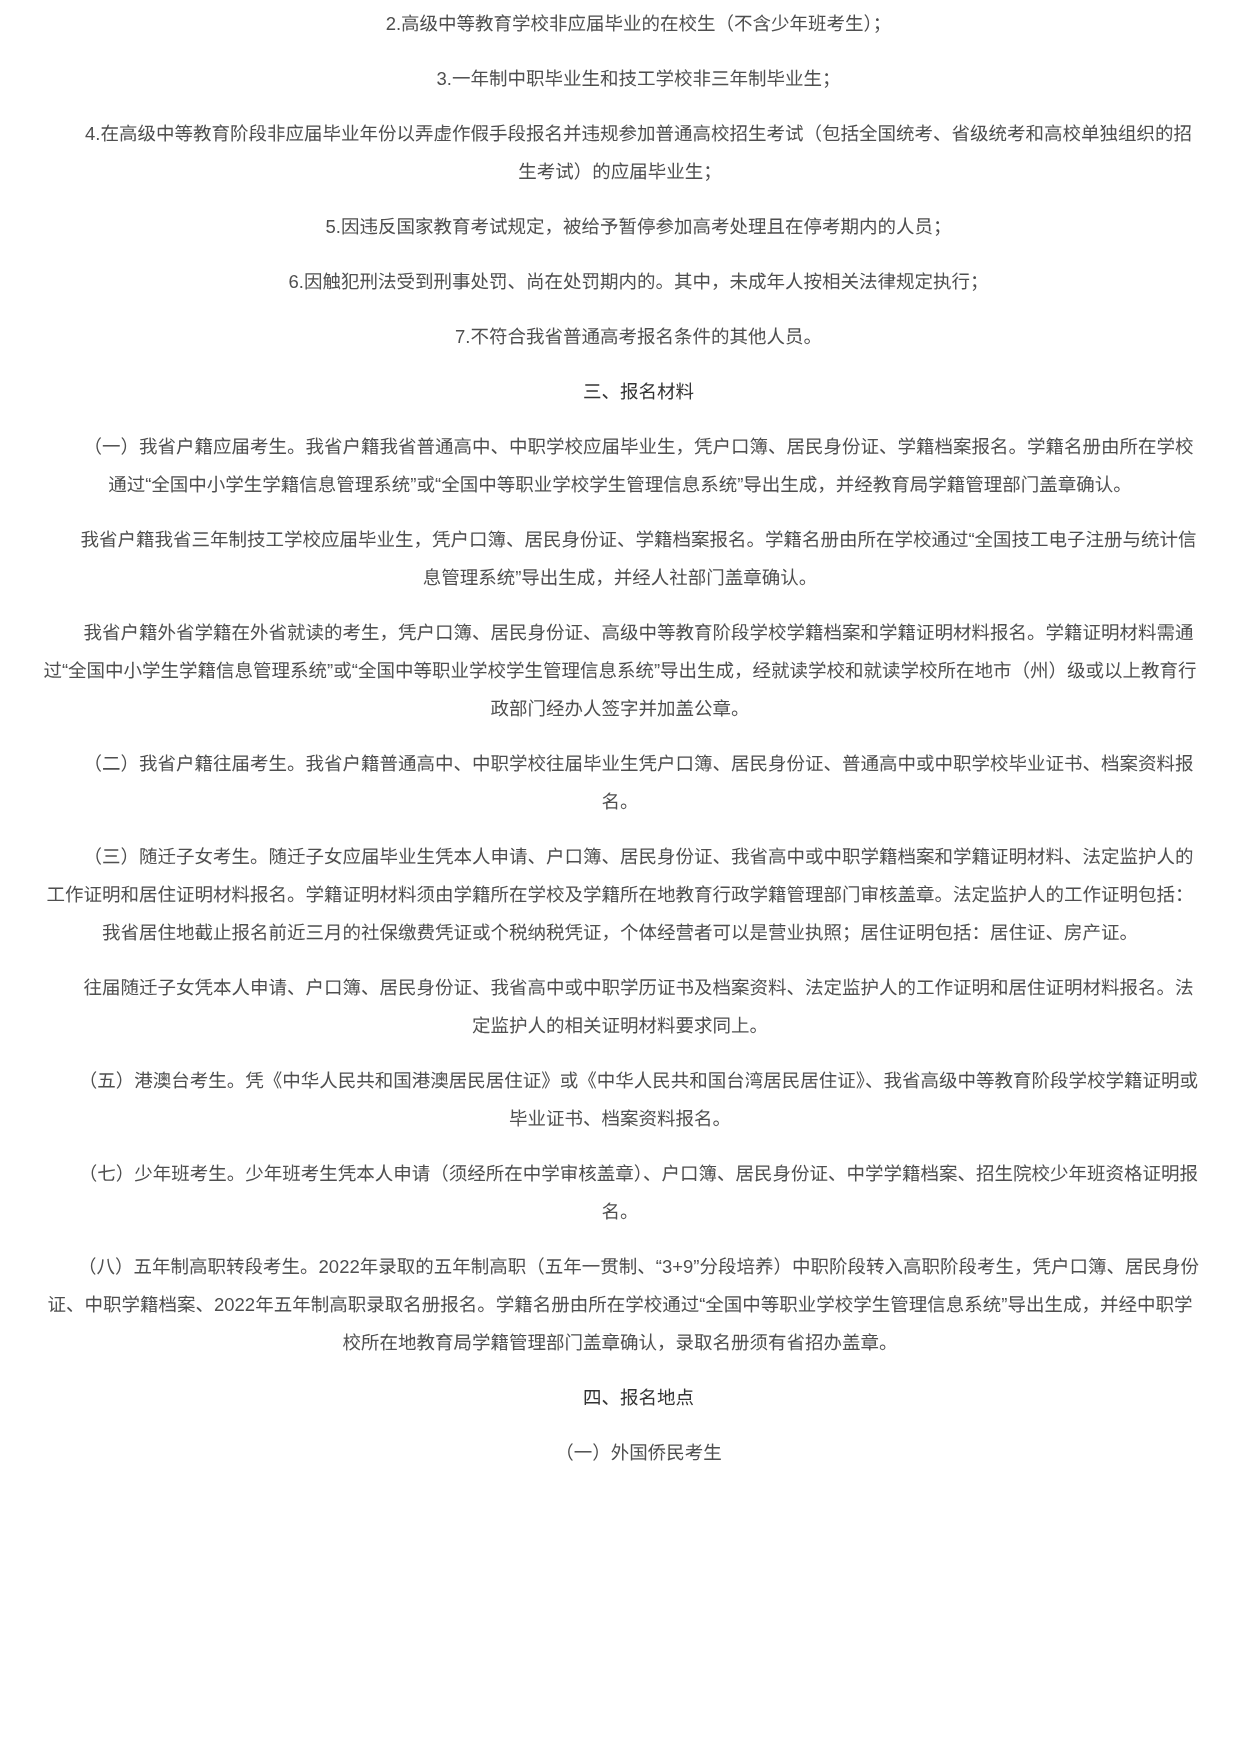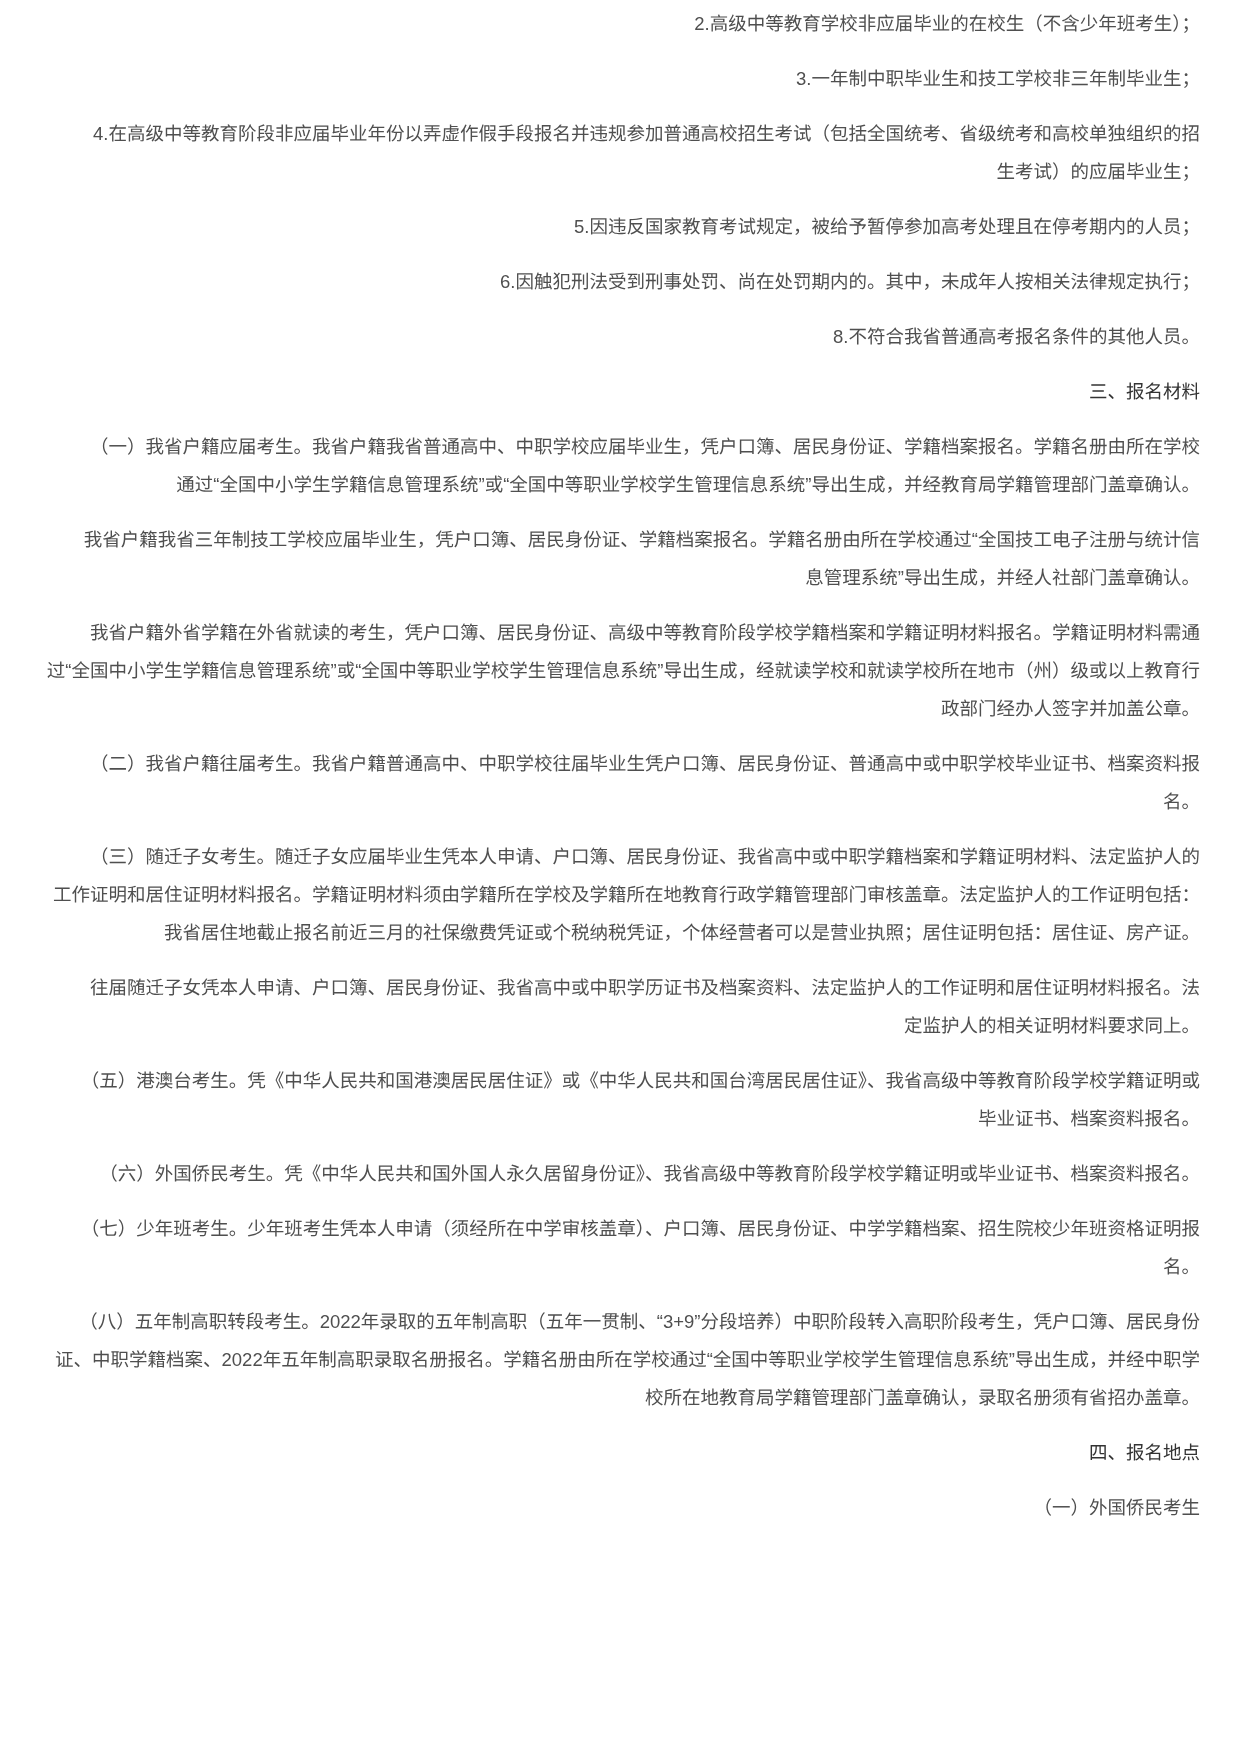--- a/index.html
+++ b/index.html
@@ -15,21 +15,21 @@
   }
   .content {
     padding: 0 40px;
     margin-top: -12px;
   }
   .doc-paragraph, .doc-heading {
     font-size: 18.5px;
     line-height: 38px;
     margin: 17px 0;
     text-indent: 2em;
-    text-align: right;
+    text-align: center;
     word-break: break-all;
     overflow-wrap: break-word;
   }
   .doc-paragraph {
     color: #4f4f4f;
     font-weight: 400;
   }
   .doc-heading {
     color: #333333;
     font-weight: 400;
@@ -38,28 +38,27 @@
 </head>
 <body>
 
 <main class="content">
   <div id="blocks">
       <p class="doc-paragraph">2.高级中等教育学校非应届毕业的在校生（不含少年班考生）；</p>
       <p class="doc-paragraph">3.一年制中职毕业生和技工学校非三年制毕业生；</p>
       <p class="doc-paragraph">4.在高级中等教育阶段非应届毕业年份以弄虚作假手段报名并违规参加普通高校招生考试（包括全国统考、省级统考和高校单独组织的招生考试）的应届毕业生；</p>
       <p class="doc-paragraph">5.因违反国家教育考试规定，被给予暂停参加高考处理且在停考期内的人员；</p>
       <p class="doc-paragraph">6.因触犯刑法受到刑事处罚、尚在处罚期内的。其中，未成年人按相关法律规定执行；</p>
-      <p class="doc-paragraph">8.不符合我省普通高考报名条件的其他人员。</p>
+      <p class="doc-paragraph">7.不符合我省普通高考报名条件的其他人员。</p>
       <h3 class="doc-heading">三、报名材料</h3>
       <p class="doc-paragraph">（一）我省户籍应届考生。我省户籍我省普通高中、中职学校应届毕业生，凭户口簿、居民身份证、学籍档案报名。学籍名册由所在学校通过“全国中小学生学籍信息管理系统”或“全国中等职业学校学生管理信息系统”导出生成，并经教育局学籍管理部门盖章确认。</p>
       <p class="doc-paragraph">我省户籍我省三年制技工学校应届毕业生，凭户口簿、居民身份证、学籍档案报名。学籍名册由所在学校通过“全国技工电子注册与统计信息管理系统”导出生成，并经人社部门盖章确认。</p>
       <p class="doc-paragraph">我省户籍外省学籍在外省就读的考生，凭户口簿、居民身份证、高级中等教育阶段学校学籍档案和学籍证明材料报名。学籍证明材料需通过“全国中小学生学籍信息管理系统”或“全国中等职业学校学生管理信息系统”导出生成，经就读学校和就读学校所在地市（州）级或以上教育行政部门经办人签字并加盖公章。</p>
       <p class="doc-paragraph">（二）我省户籍往届考生。我省户籍普通高中、中职学校往届毕业生凭户口簿、居民身份证、普通高中或中职学校毕业证书、档案资料报名。</p>
       <p class="doc-paragraph">（三）随迁子女考生。随迁子女应届毕业生凭本人申请、户口簿、居民身份证、我省高中或中职学籍档案和学籍证明材料、法定监护人的工作证明和居住证明材料报名。学籍证明材料须由学籍所在学校及学籍所在地教育行政学籍管理部门审核盖章。法定监护人的工作证明包括：我省居住地截止报名前近三月的社保缴费凭证或个税纳税凭证，个体经营者可以是营业执照；居住证明包括：居住证、房产证。</p>
       <p class="doc-paragraph">往届随迁子女凭本人申请、户口簿、居民身份证、我省高中或中职学历证书及档案资料、法定监护人的工作证明和居住证明材料报名。法定监护人的相关证明材料要求同上。</p>
       <p class="doc-paragraph">（五）港澳台考生。凭《中华人民共和国港澳居民居住证》或《中华人民共和国台湾居民居住证》、我省高级中等教育阶段学校学籍证明或毕业证书、档案资料报名。</p>
-      <p class="doc-paragraph">（六）外国侨民考生。凭《中华人民共和国外国人永久居留身份证》、我省高级中等教育阶段学校学籍证明或毕业证书、档案资料报名。</p>
       <p class="doc-paragraph">（七）少年班考生。少年班考生凭本人申请（须经所在中学审核盖章）、户口簿、居民身份证、中学学籍档案、招生院校少年班资格证明报名。</p>
       <p class="doc-paragraph">（八）五年制高职转段考生。2022年录取的五年制高职（五年一贯制、“3+9”分段培养）中职阶段转入高职阶段考生，凭户口簿、居民身份证、中职学籍档案、2022年五年制高职录取名册报名。学籍名册由所在学校通过“全国中等职业学校学生管理信息系统”导出生成，并经中职学校所在地教育局学籍管理部门盖章确认，录取名册须有省招办盖章。</p>
       <h3 class="doc-heading">四、报名地点</h3>
       <p class="doc-paragraph">（一）外国侨民考生</p>
     </div>
 </main>
 
 </body></html>

